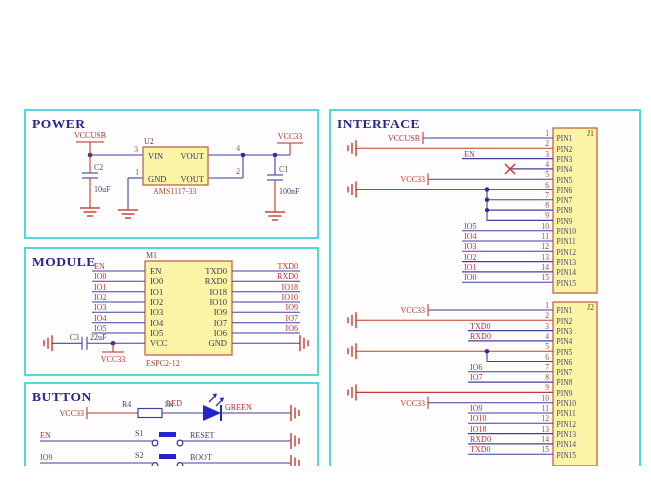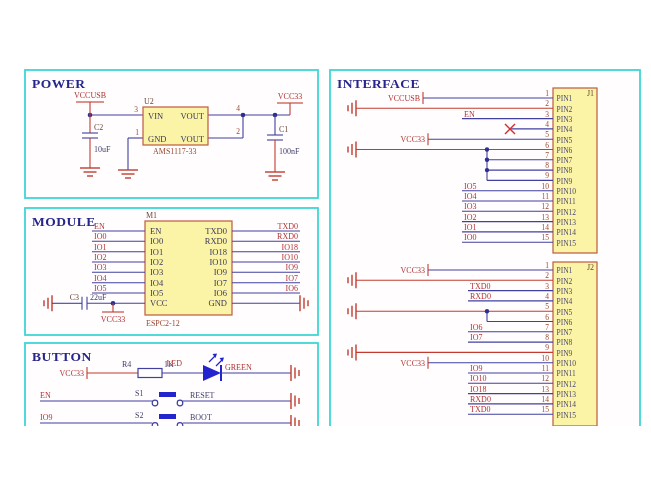--- a/index.html
+++ b/index.html
@@ -1,16 +1,16 @@
 <!DOCTYPE html>
 <html><head>
 <meta charset="utf-8">
 <style>
   html,body{margin:0;padding:0;background:#ffffff;}
-  .stage{width:651px;height:426px;position:relative;background:#ffffff;overflow:hidden;}
+  .stage{width:651px;height:426px;position:relative;background:#ffffff;overflow:hidden;margin-top:40px;}
   svg{display:block;}
   svg text{font-family:"Liberation Serif", serif;}
   .title{font-size:13.5px;font-weight:bold;fill:#26268c;letter-spacing:.5px;}
   .ref{font-size:8px;fill:#6b4a3a;}
   .val{font-size:8px;fill:#44446e;}
   .pinnum{font-size:7.5px;fill:#9a4a30;}
   .pinname{font-size:7.5px;fill:#4a4a72;}
   .icpin{font-size:8.5px;fill:#3a3a5c;}
   .net{font-size:8px;fill:#b13434;}
   .wire{stroke:#4040a0;stroke-width:1.1;fill:none;}

